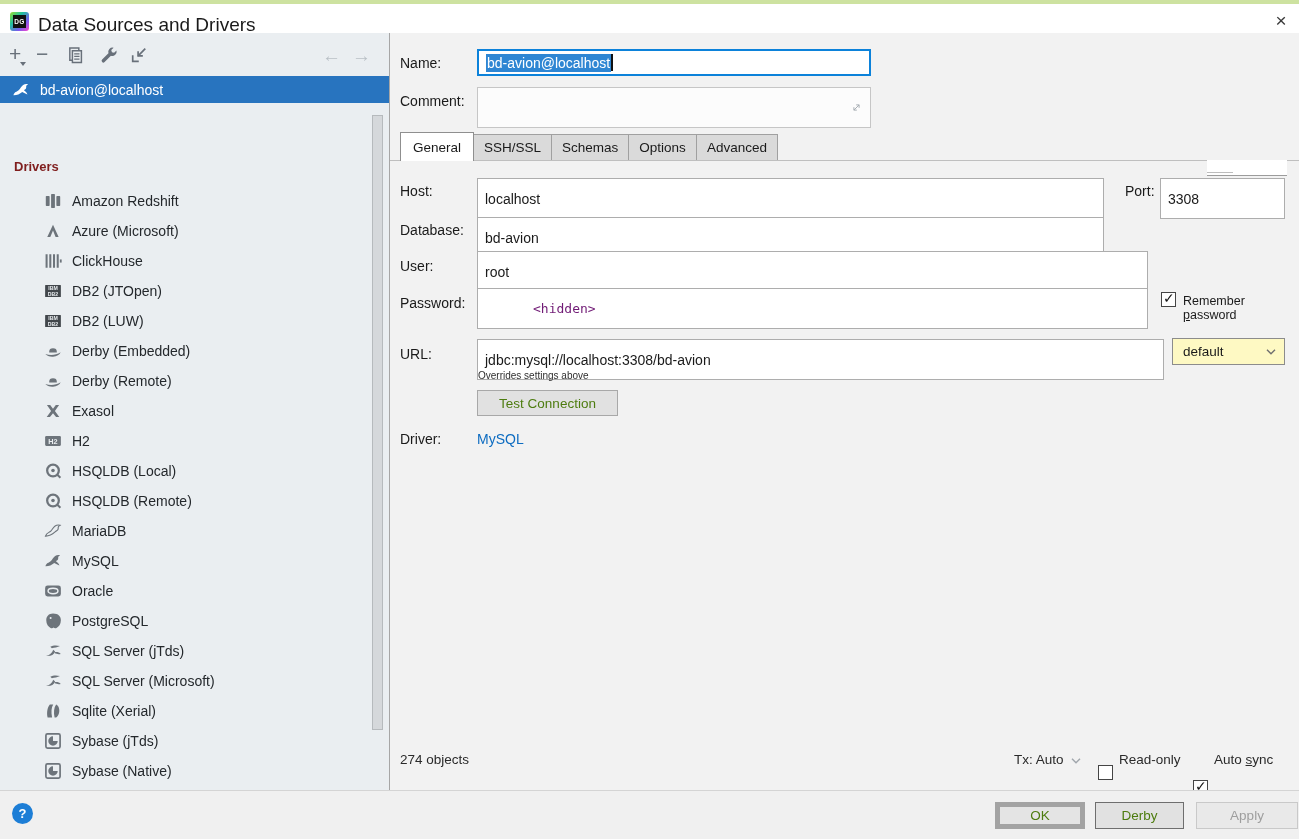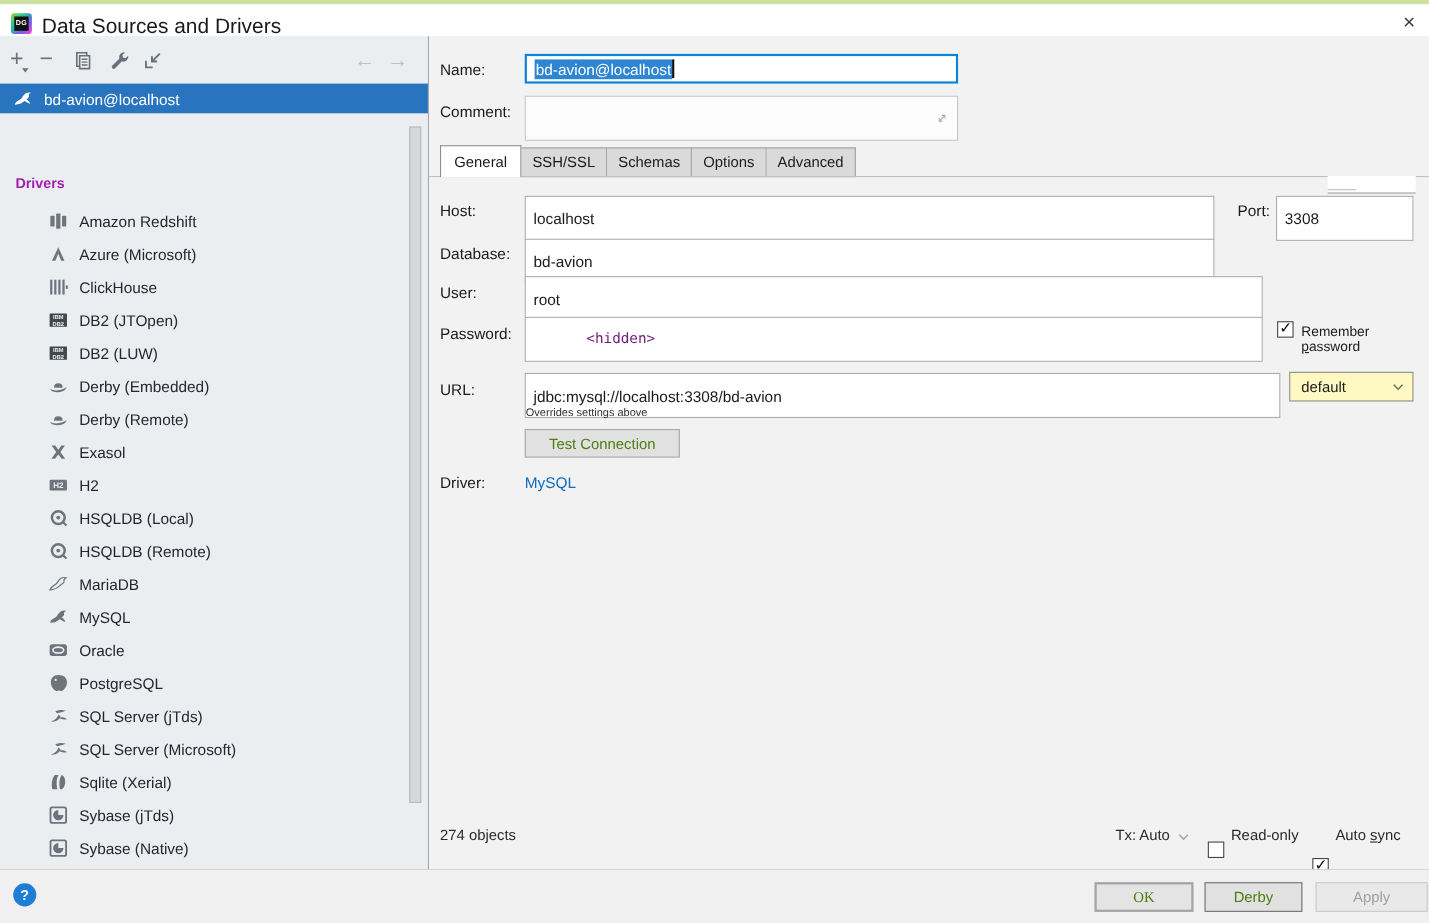--- a/index.html
+++ b/index.html
@@ -20,21 +20,21 @@
   
   .sidebar-bg{left:0;top:33px;width:389px;height:757px;background:#eaeef1;}
   .vsep{left:389px;top:33px;width:1px;height:757px;background:#a6a6a6;}
   .tb-glyph{font-size:21px;color:#68707a;line-height:1;}
   .tb-caret{width:0;height:0;border-left:3.5px solid transparent;border-right:3.5px solid transparent;
             border-top:4px solid #68707a;}
   .nav-glyph{font-size:19px;color:#b9c0c6;line-height:1;}
   .sel-row{left:0;top:76px;width:389px;height:27px;background:#2874bf;display:flex;align-items:center;}
   .sel-row .ic{width:18px;height:18px;margin-left:12px;color:#ffffff;}
   .sel-row .lb{margin-left:10px;color:#ffffff;font-size:14px;}
-  .drv-header{left:14px;top:159px;font-size:13px;font-weight:bold;color:#a21caf;}
+  .drv-header{left:14px;top:159px;font-size:13px;font-weight:bold;color:#7f1d1d;}
   #drivers-list{position:absolute;left:0;top:186px;width:389px;}
   .drv{height:30px;display:flex;align-items:center;}
   .drv-ic{width:18px;height:18px;margin-left:44px;color:#6d747b;flex:0 0 auto;}
   .drv-ic svg,.sel-row .ic svg,.icon-slot svg{width:100%;height:100%;display:block;}
   .drv-lb{margin-left:10px;font-size:14px;color:#24282c;}
   .side-scroll{left:372px;top:115px;width:11px;height:615px;background:#d5d8db;border:1px solid #b6babd;}
   
   .main-bg{left:390px;top:33px;width:909px;height:757px;background:#f2f2f2;}
   .flabel{font-size:14px;color:#1a1a1a;}
   .field{background:#ffffff;border:1px solid #adadad;height:41px;display:flex;align-items:center;
@@ -63,21 +63,21 @@
   .btn{display:flex;align-items:center;justify-content:center;font-size:13.5px;color:#4d7c0f;
        background:#e1e1e1;border:1px solid #a8a8a8;}
   .link{font-size:14px;color:#0d6cc1;}
   .note{font-size:10px;color:#2f2f2f;}
   .status-txt{font-size:13.5px;color:#2a2a2a;}
   
   .hline{left:0;top:790px;width:1299px;height:1px;background:#d4d4d4;}
   .footer-bg{left:0;top:791px;width:1299px;height:48px;background:#f0f0f0;}
   .help{left:12px;top:803px;width:21px;height:21px;border-radius:50%;background:#1d7ed6;color:#fff;
         font-size:13px;font-weight:bold;display:flex;align-items:center;justify-content:center;}
-  .btn.ok{border:2px solid #a3a3a3;background:#e4e4e4;font-family:Liberation Serif, serif;}
+  .btn.ok{border:5px solid #a3a3a3;background:#e4e4e4;}
   .btn.cancel{border:1px solid #6e6e6e;}
   .btn.apply{border:1px solid #c9c9c9;background:#e9e9e9;color:#9e9e9e;}
   .artifact{background:#fff;border-bottom:1px solid #9c9c9c;}
 </style>
 </head>
 <body>
 
 <div class="app">
 
   <div class="abs topstrip"></div>

